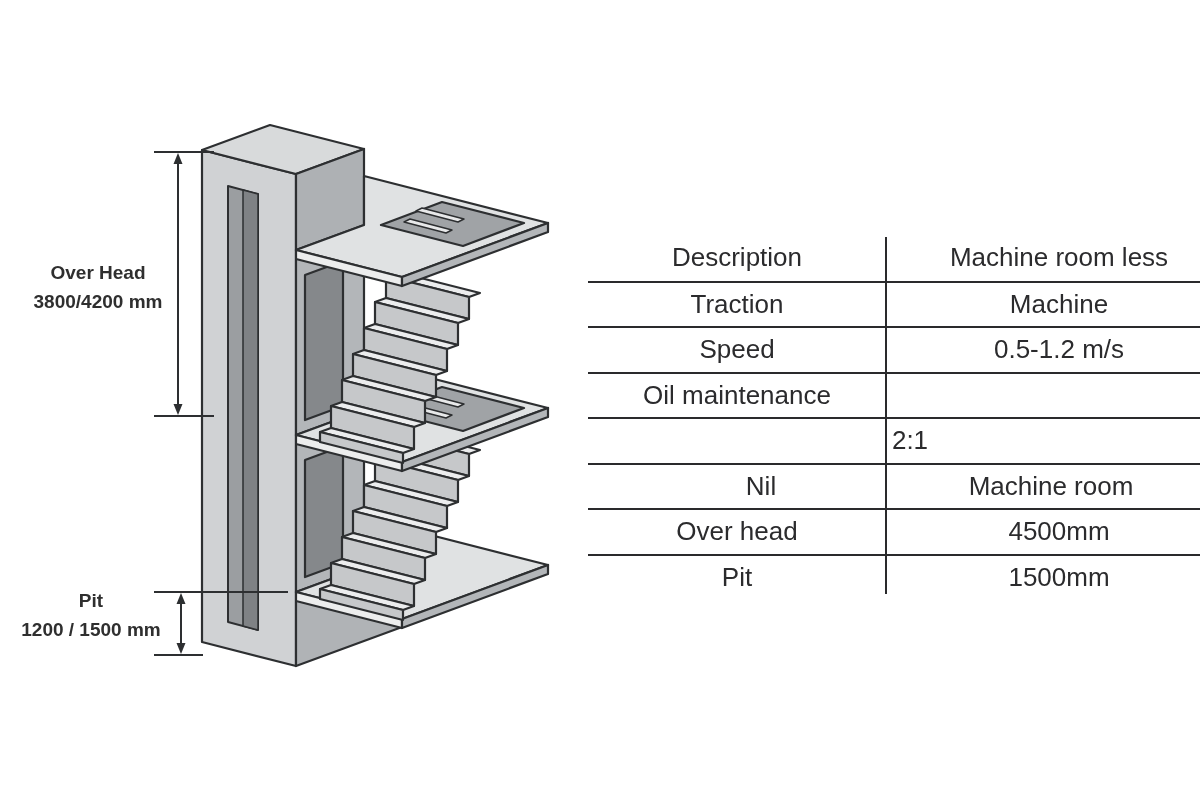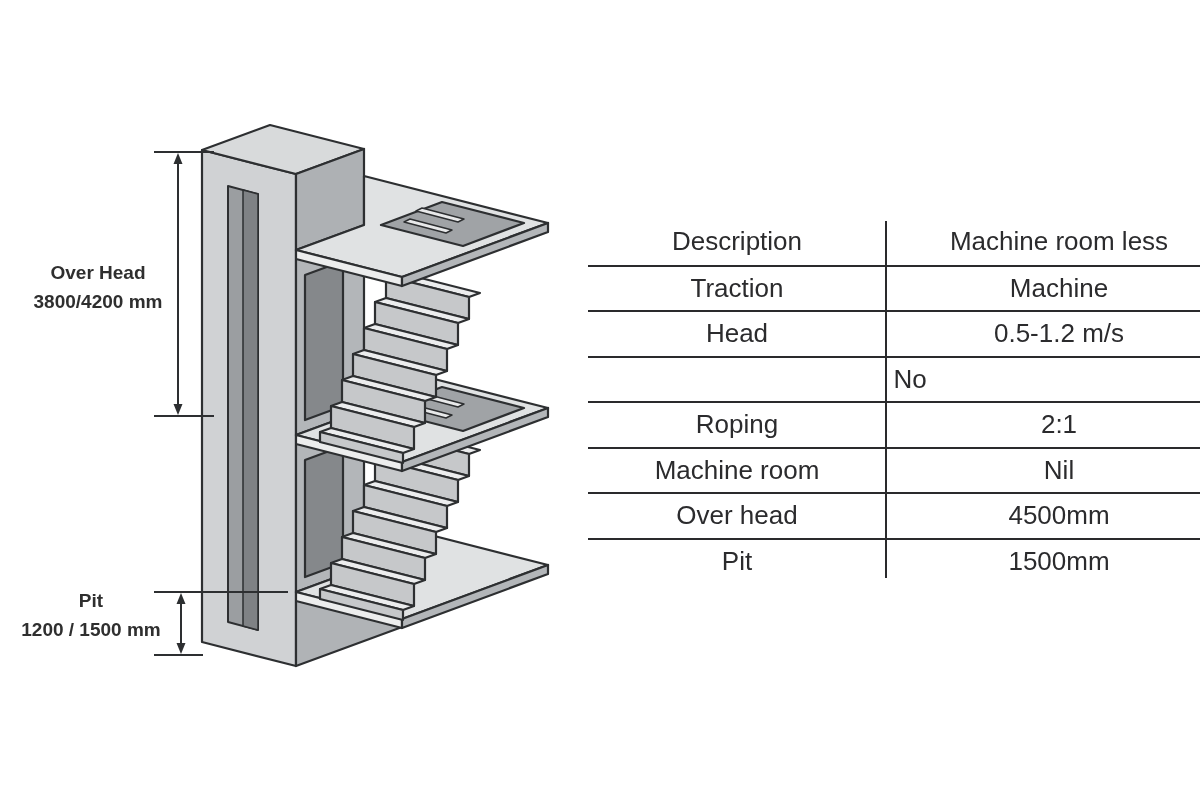--- a/index.html
+++ b/index.html
@@ -14,21 +14,21 @@
   .dim-label-block{
     position:absolute;
     text-align:center;
     font-size:19px;font-weight:600;color:#2f2f2f;line-height:29px;
     white-space:nowrap;
   }
   #overhead-block{left:15px;top:258px;width:166px;}
   #pit-block{left:5px;top:586px;width:172px;}
   
   .spec-table{
-    position:absolute;left:588px;top:219px;width:612px;height:364px;
+    position:absolute;left:588px;top:235px;width:612px;height:364px;
   }
   .spec-row{
     display:flex;height:45.5px;box-sizing:border-box;
     align-items:center;
   }
   .spec-row + .spec-row{border-top:2px solid #2a2a2c;}
   .cell{
     text-align:center;font-size:26px;color:#2b2b2d;
     overflow:hidden;white-space:nowrap;
   }
@@ -152,33 +152,32 @@
 
   <div class="spec-row">
     <div class="cell cell-l">Description</div>
     <div class="cell cell-r">Machine room less</div>
   </div>
   <div class="spec-row">
     <div class="cell cell-l">Traction</div>
     <div class="cell cell-r">Machine</div>
   </div>
   <div class="spec-row">
-    <div class="cell cell-l">Head</div>
+    <div class="cell cell-l">Speed</div>
     <div class="cell cell-r">0.5-1.2 m/s</div>
   </div>
   <div class="spec-row">
-    <div class="cell cell-r">No</div>
+    <div class="cell cell-l">Oil maintenance</div>
   </div>
   <div class="spec-row">
-    <div class="cell cell-l">Roping</div>
     <div class="cell cell-r">2:1</div>
   </div>
   <div class="spec-row">
+    <div class="cell cell-r">Nil</div>
     <div class="cell cell-l">Machine room</div>
-    <div class="cell cell-r">Nil</div>
   </div>
   <div class="spec-row">
     <div class="cell cell-l">Over head</div>
     <div class="cell cell-r">4500mm</div>
   </div>
   <div class="spec-row">
     <div class="cell cell-l">Pit</div>
     <div class="cell cell-r">1500mm</div>
   </div>
 </div>

